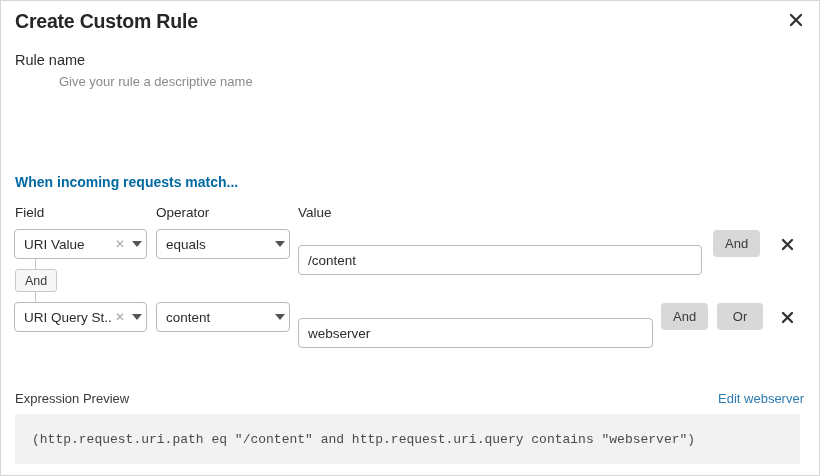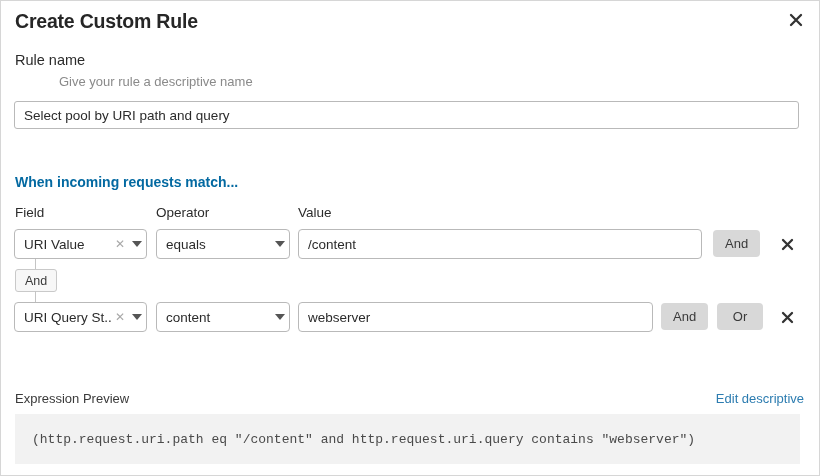--- a/index.html
+++ b/index.html
@@ -160,20 +160,21 @@
     box-sizing: border-box;
     height: 30px;
     border: 1px solid #b9b9b9;
     border-radius: 4px;
     background: #ffffff;
     font-family: "Liberation Sans", sans-serif;
     font-size: 13.5px;
     color: #2b2b2b;
     padding: 0 9px;
     outline: none;
+    margin-top: 16px;
   }
   .value-row1 { left: 297px; width: 404px; }
   .value-row2 { left: 297px; width: 355px; }
 
   .logic-btn {
     position: absolute;
     box-sizing: border-box;
     height: 27px;
     top: 1px;
     min-width: 46px;
@@ -280,21 +281,20 @@
   <div class="dialog-title">Create Custom Rule</div>
 
   <div class="close-x">
     <svg width="14" height="14" viewBox="0 0 14 14" aria-hidden="true">
       <path d="M2 2 L12 12 M12 2 L2 12" stroke="#333333" stroke-width="2.3" stroke-linecap="round"></path>
     </svg>
   </div>
 
   <div class="rule-name-label">Rule name</div>
   <div class="rule-name-help">Give your rule a descriptive name</div>
-  <input class="rule-name-input" type="text" value="Select pool by URI path and query" style="">
 
   <div class="section-heading">When incoming requests match...</div>
 
   <div class="col-head field">Field</div>
   <div class="col-head operator">Operator</div>
   <div class="col-head value">Value</div>
 
   <div class="cond-row row1">
     <div class="select-box sel-field">
       <span class="sel-text">URI Value</span>
@@ -348,16 +348,16 @@
     <button class="logic-btn or-row2">Or</button>
 
     <div class="row-remove">
       <svg width="13" height="13" viewBox="0 0 13 13" aria-hidden="true">
         <path d="M2 2 L11 11 M11 2 L2 11" stroke="#333333" stroke-width="2.3" stroke-linecap="round"></path>
       </svg>
     </div>
   </div>
 
   <div class="expr-label">Expression Preview</div>
-  <div class="expr-edit-link">Edit descriptive</div>
+  <div class="expr-edit-link">Edit webserver</div>
   <div class="expr-code">(http.request.uri.path eq "/content" and http.request.uri.query contains "webserver")</div>
 
 </div>
 
 </body></html>

